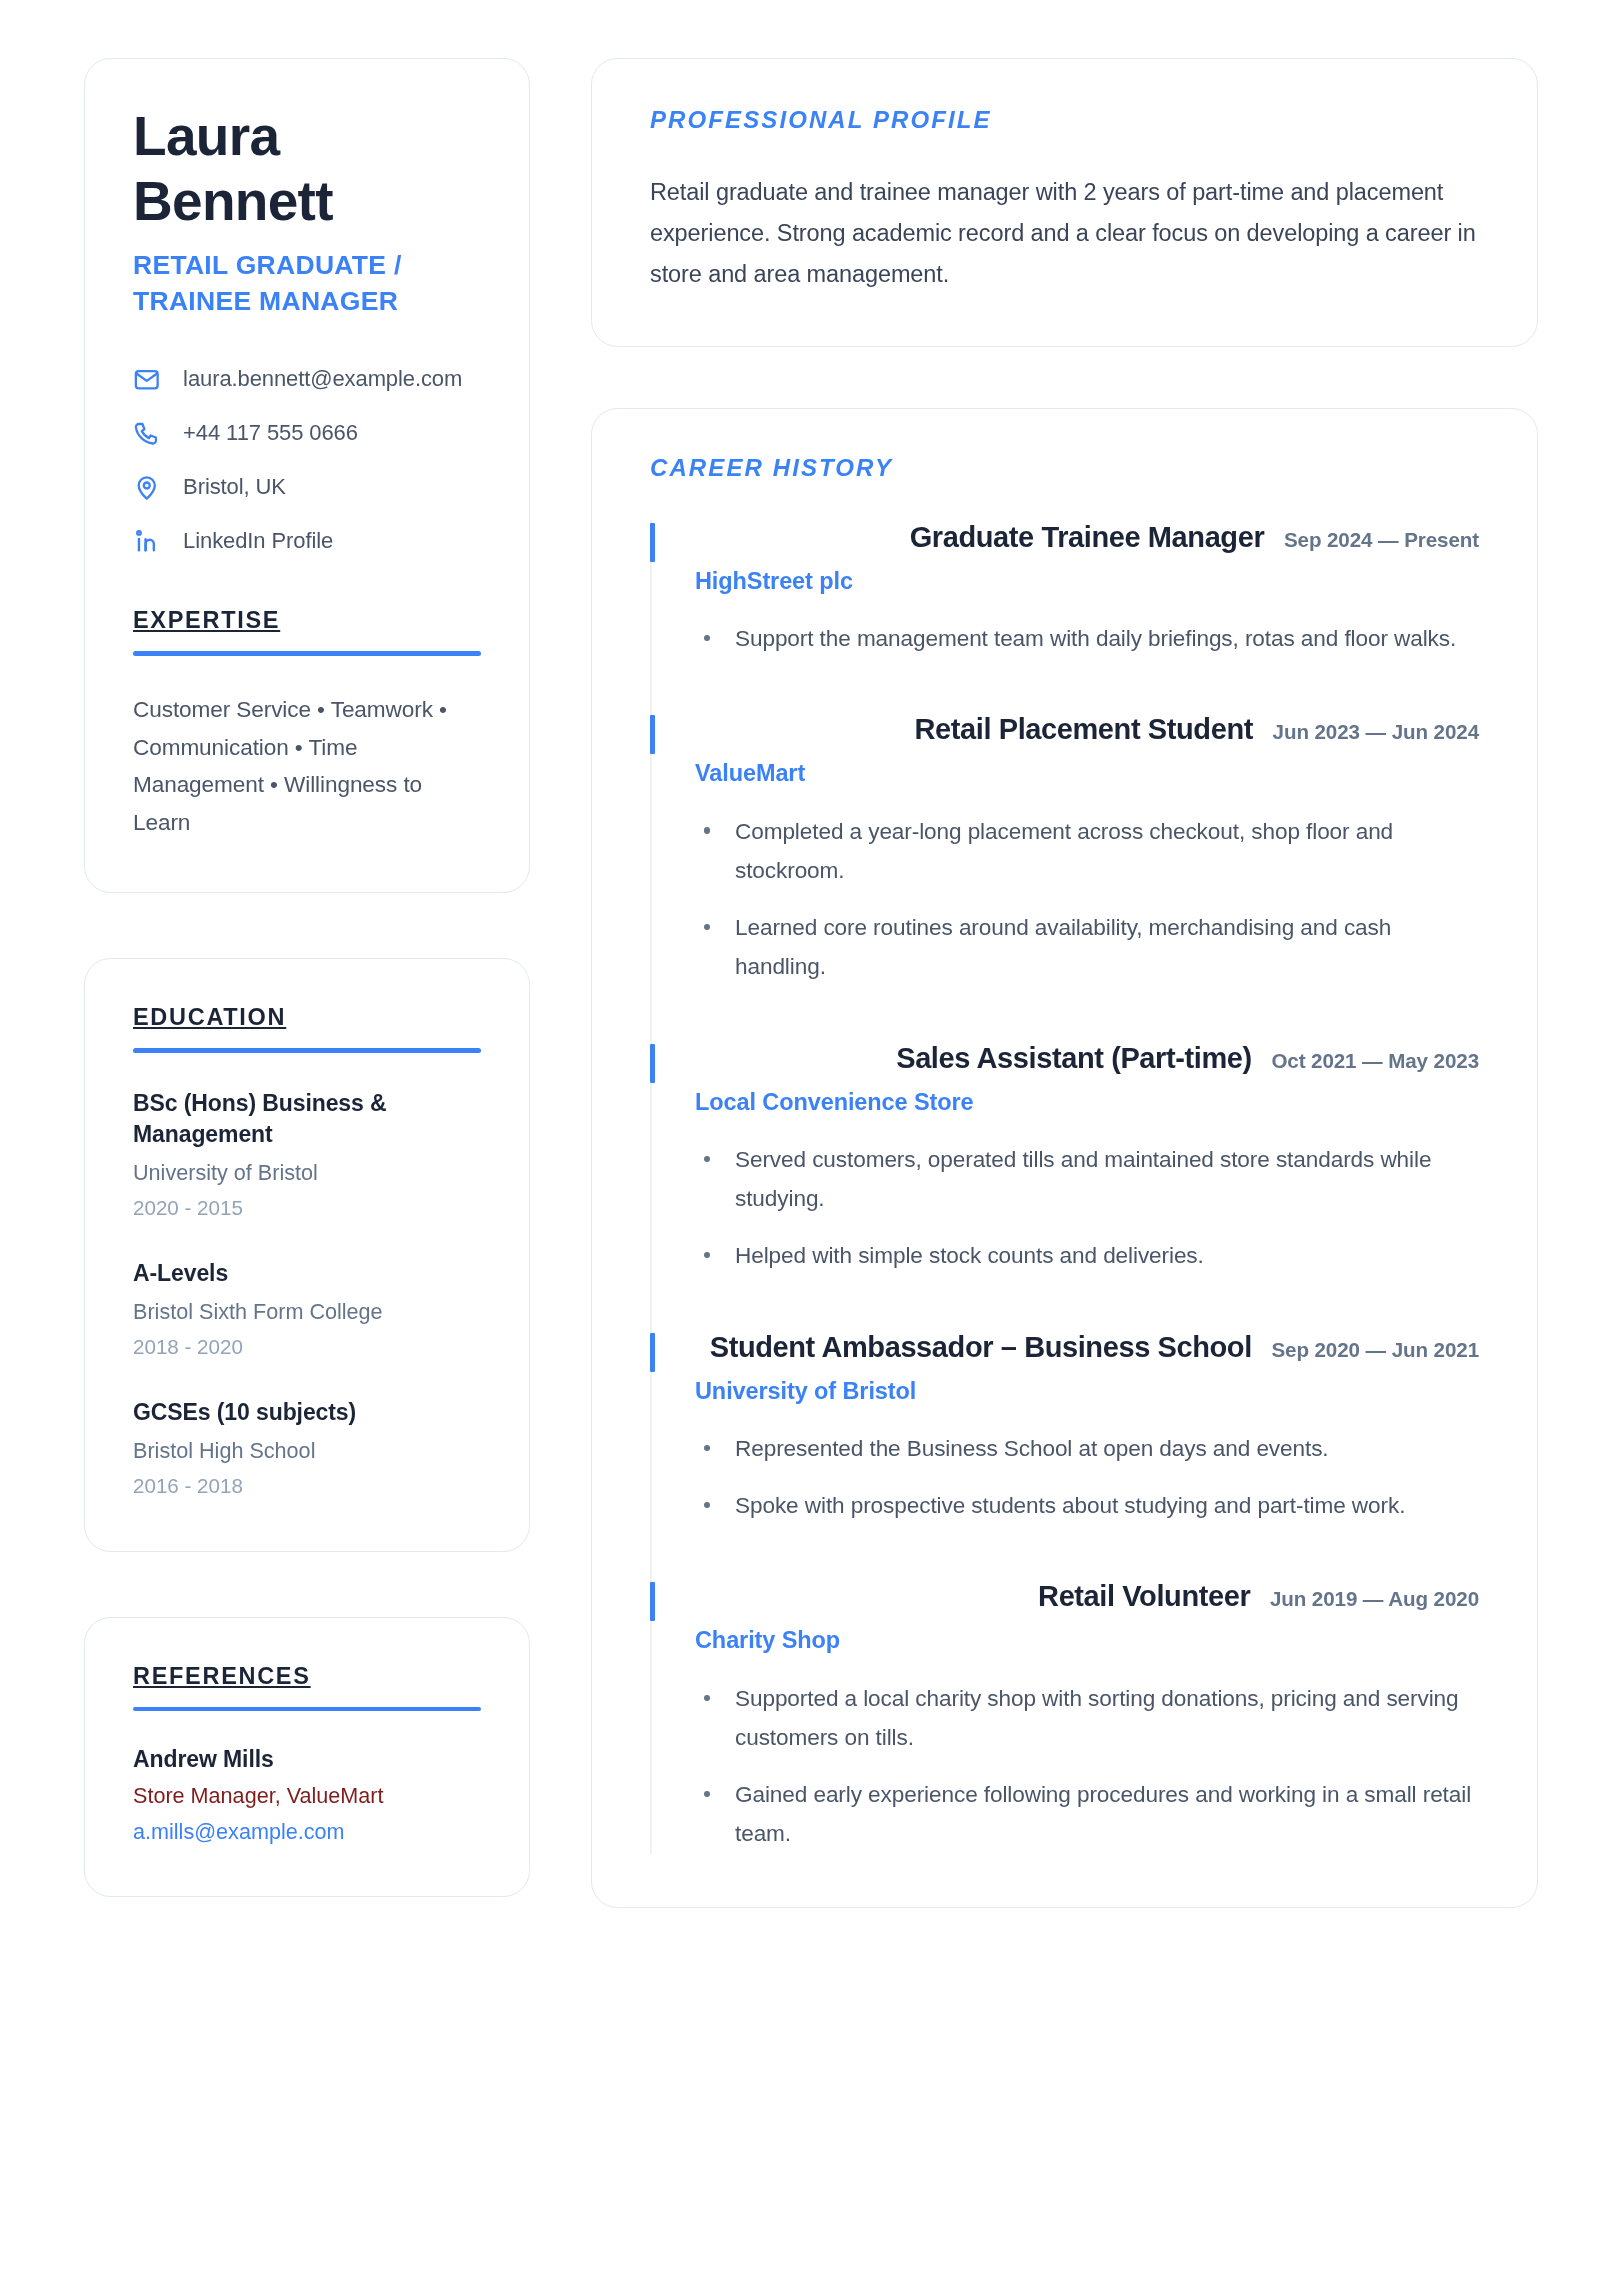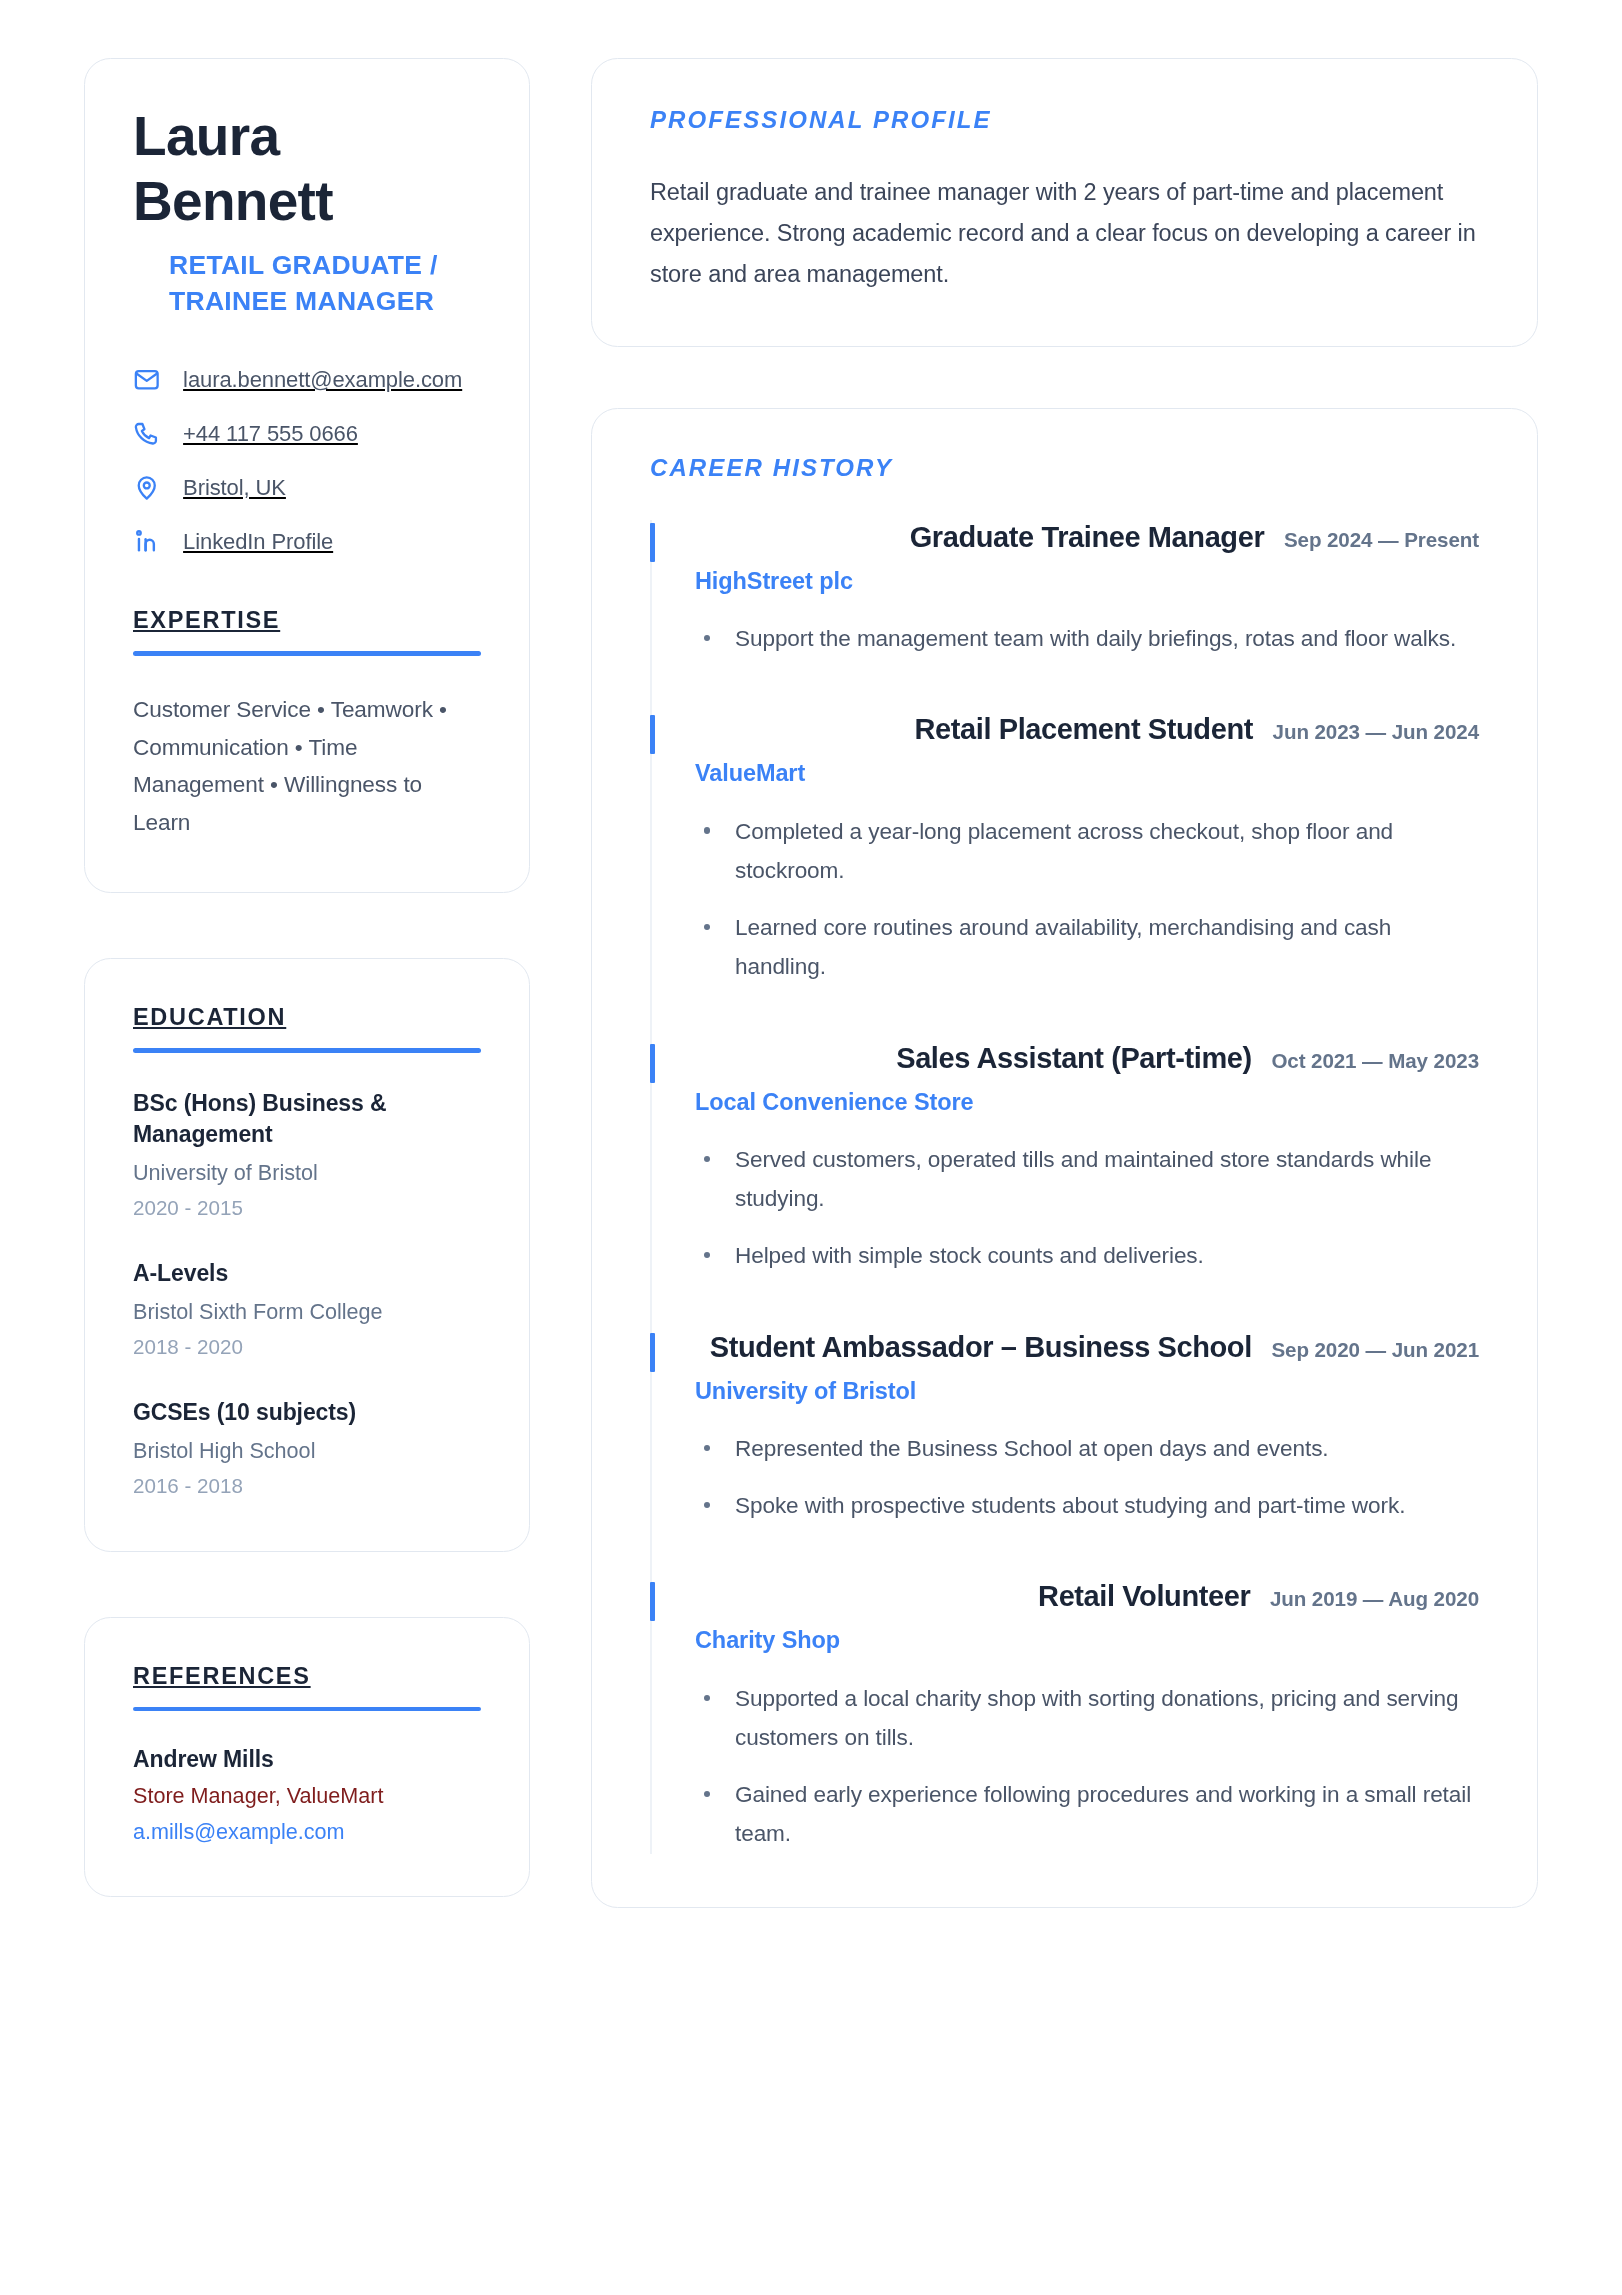--- a/index.html
+++ b/index.html
@@ -44,26 +44,25 @@
     color: #1b2537;
     margin-bottom: 14.7px;
   }
   .role {
     font-size: 26.5px;
     line-height: 1.33;
     font-weight: 700;
     letter-spacing: 0.3px;
     color: #3b82f6;
     margin-bottom: 47px;
-    margin-left: 36px;
   }
 
   
   .contact-list { display: flex; flex-direction: column; gap: 26.5px; margin-bottom: 52px; }
-  .contact-row { display: flex; align-items: flex-end; gap: 22.6px; text-decoration: underline; }
+  .contact-row { display: flex; align-items: flex-start; gap: 22.6px; }
   .contact-icon { width: 27.5px; height: 27.5px; flex: 0 0 27.5px; display: flex; align-items: center; justify-content: center; }
   .contact-icon svg { width: 27.5px; height: 27.5px; display: block; }
   .contact-text {
     font-size: 22px;
     line-height: 1.2;
     color: #4a5568;
     letter-spacing: -0.1px;
   }
 
   

